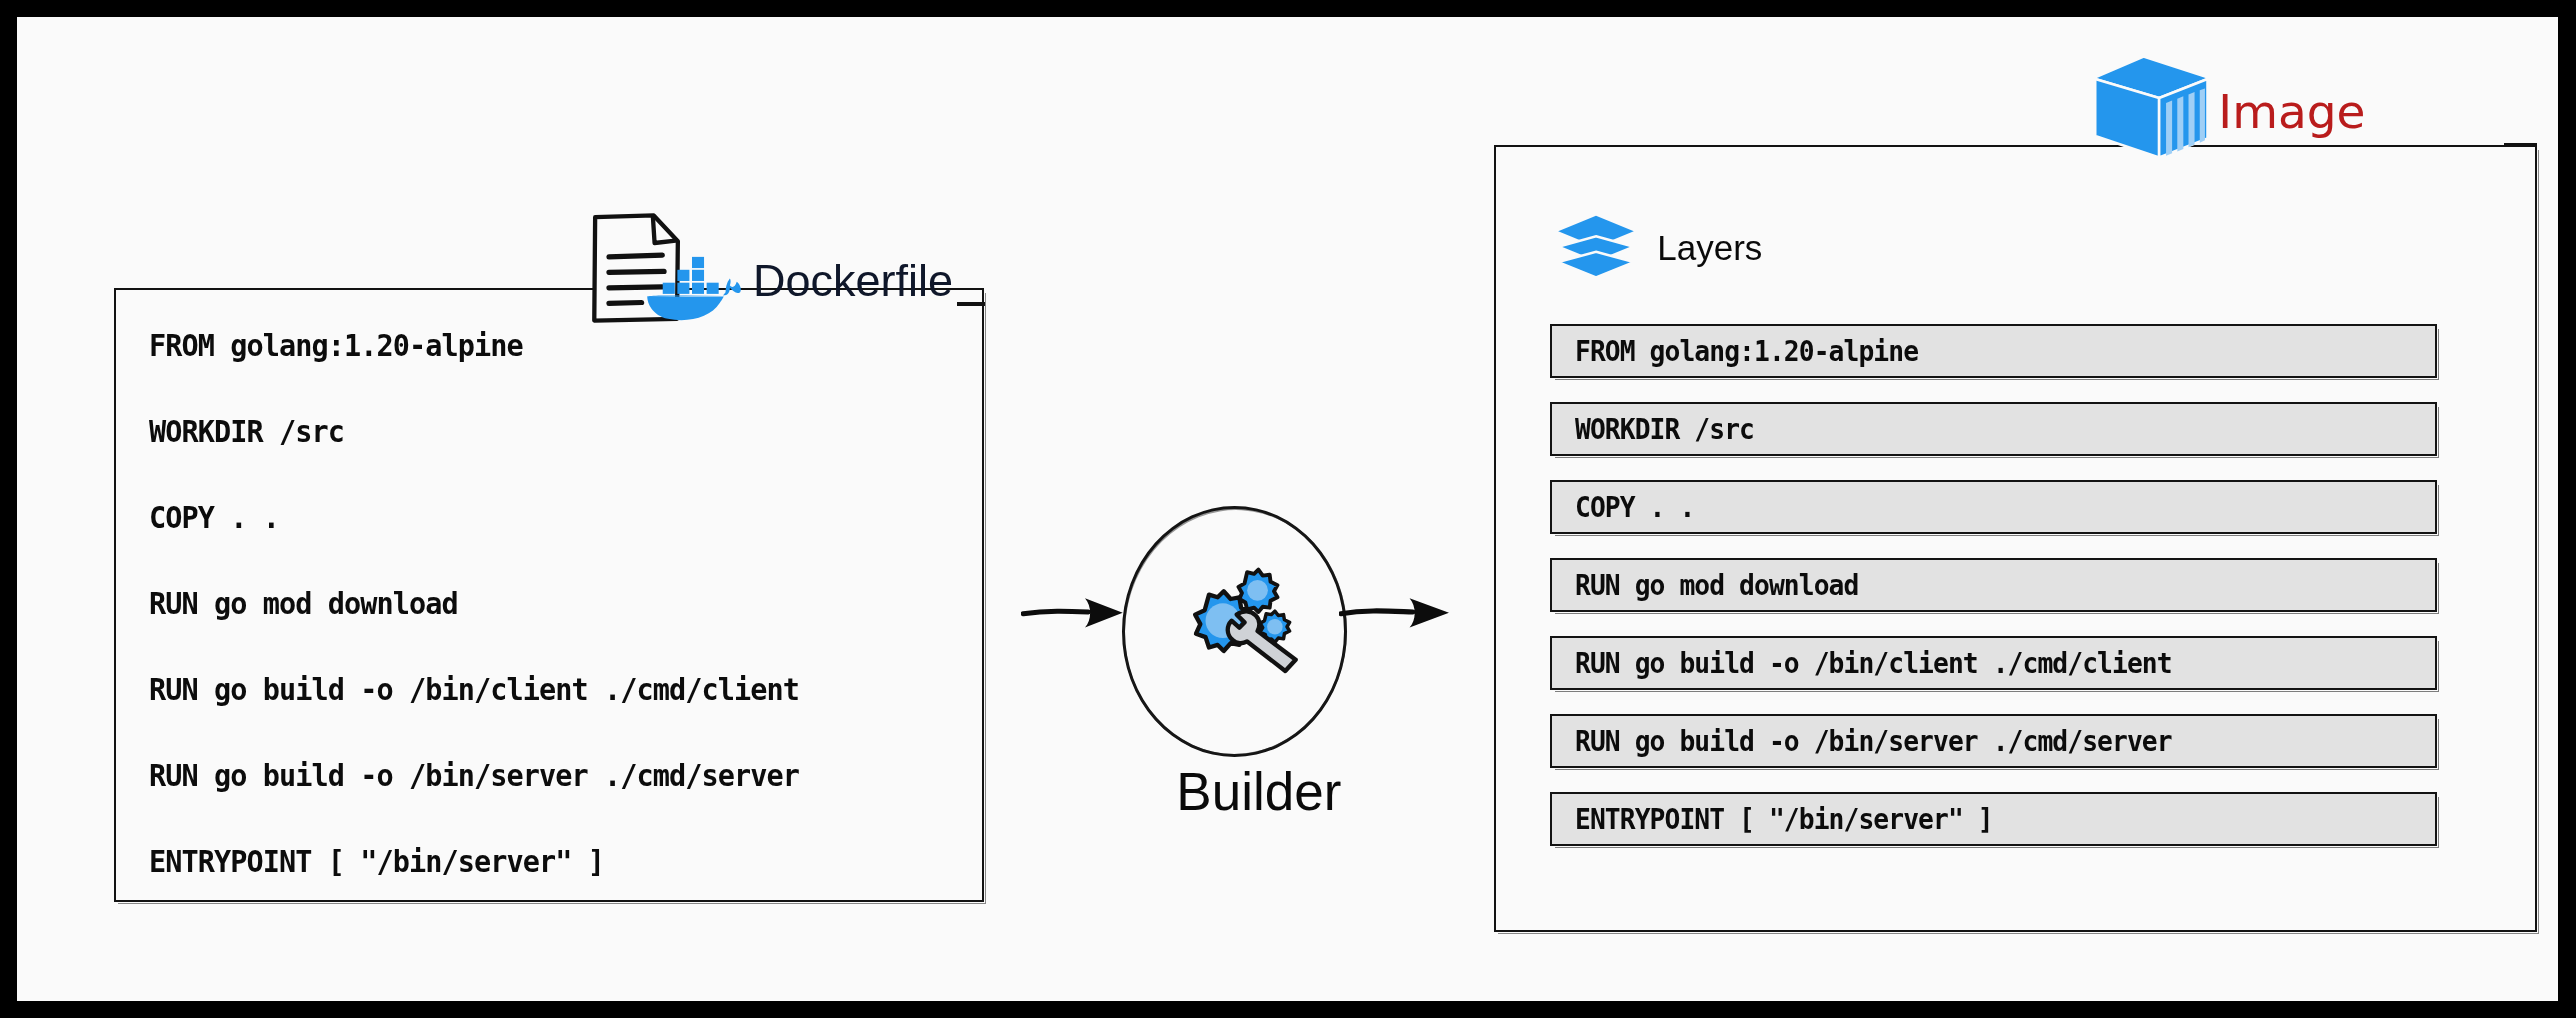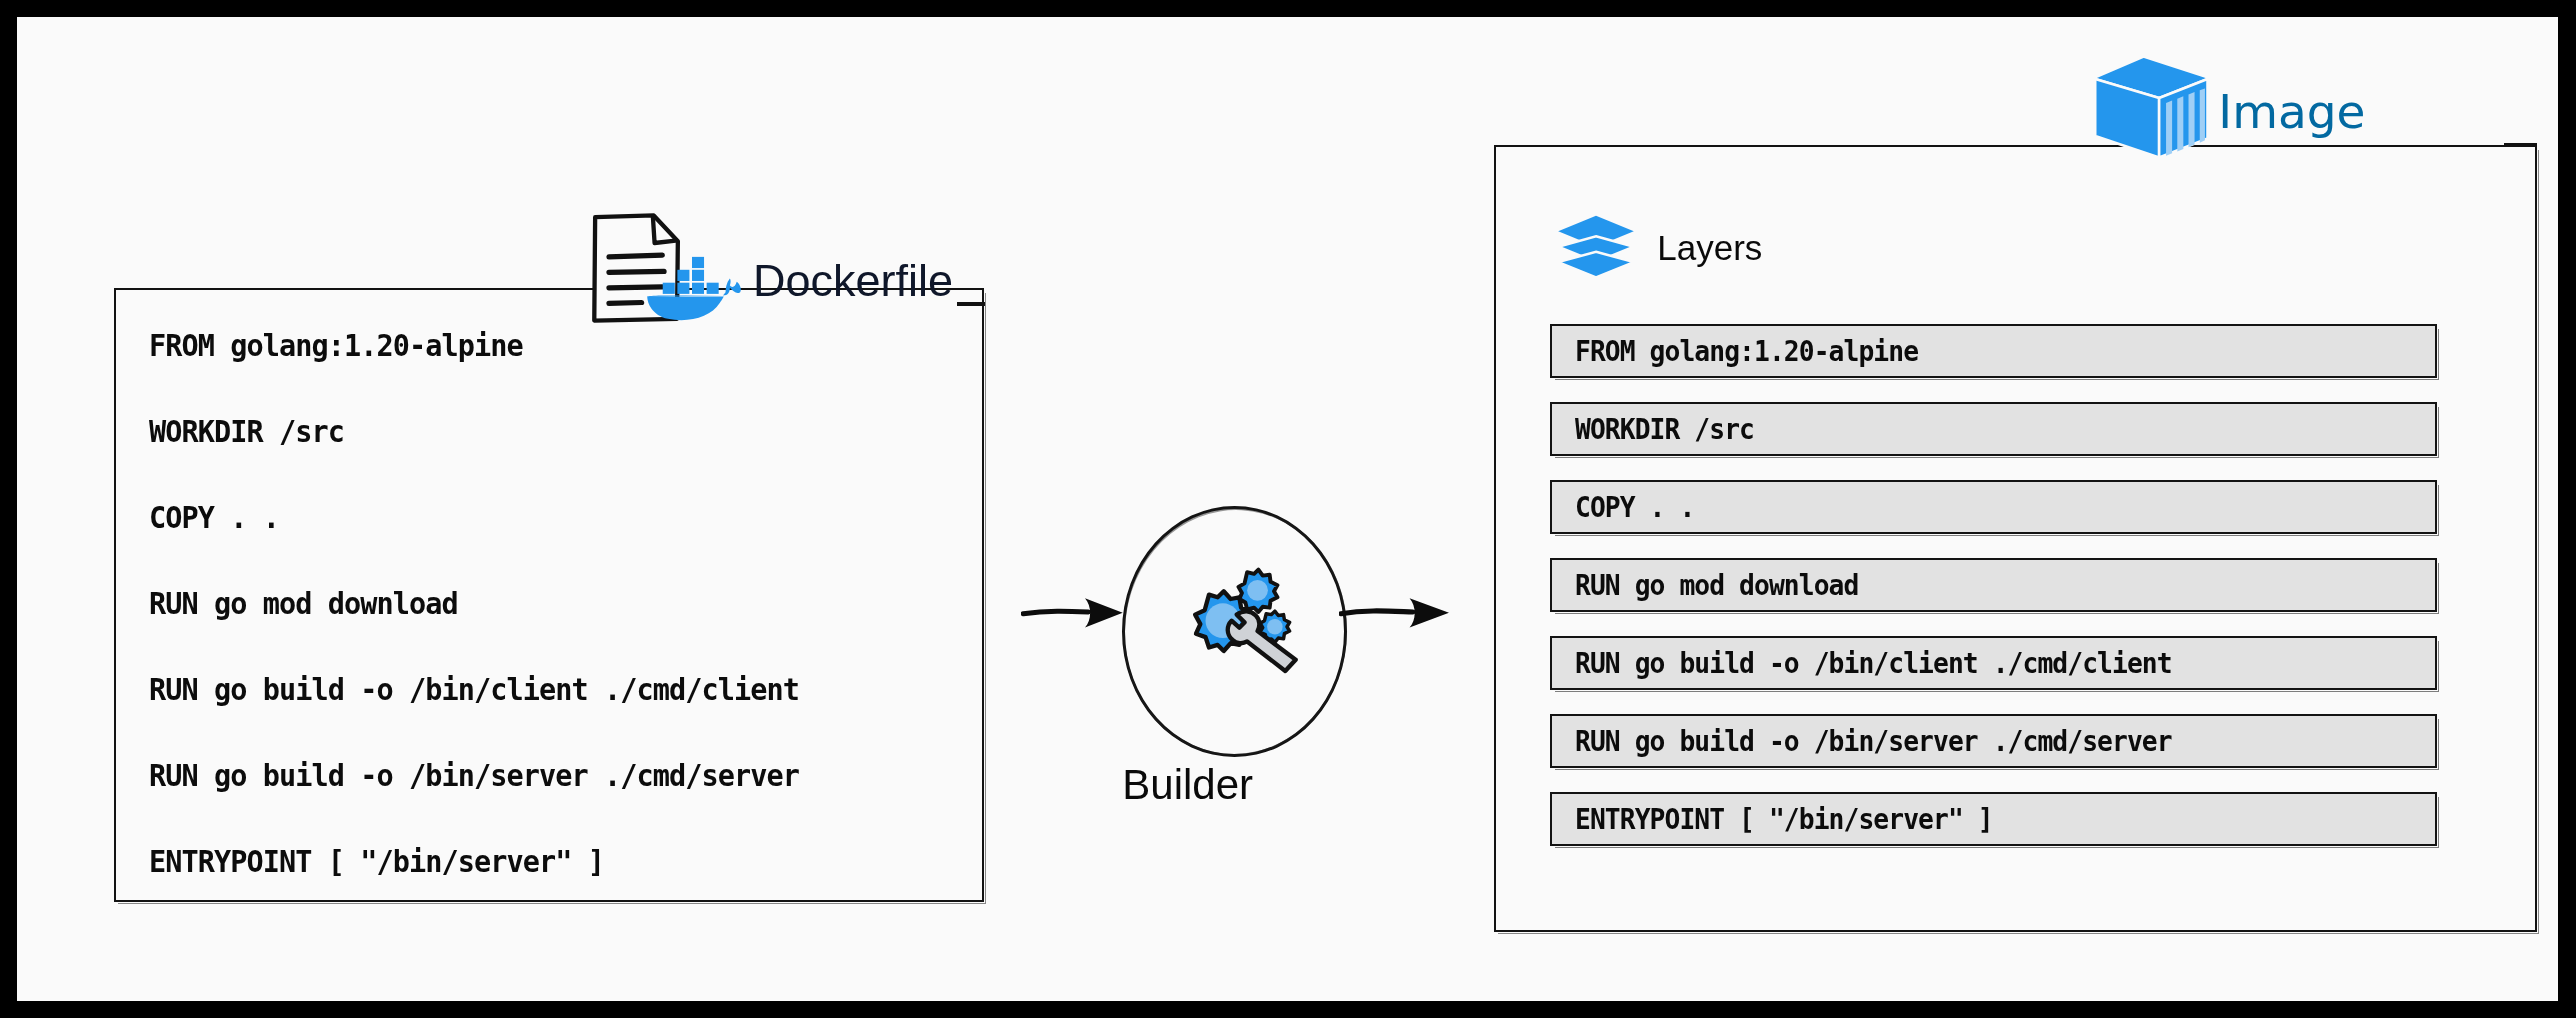--- a/index.html
+++ b/index.html
@@ -136,23 +136,23 @@
     left: 1140px;
     top: 543px;
     width: 156px;
     height: 130px;
   }
   #builder-label {
     position: absolute;
     left: 1105px;
     top: 744px;
     width: 219px;
-    text-align: left;
+    text-align: right;
     font-family: "Liberation Sans", sans-serif;
-    font-size: 42px;
+    font-size: 53px;
     color: #0a0a0a;
   }
 
   
   .arrow {
     position: absolute;
     height: 48px;
   }
   #arrow-in  { left: 1004px; top: 571px; width: 104px; }
   #arrow-out { left: 1322px; top: 571px; width: 112px; }
@@ -168,21 +168,21 @@
     position: absolute;
     left: 2073px;
     top: 36px;
     display: flex;
     align-items: center;
   }
   #container-icon { width: 121px; height: 108px; }
   #image-label {
     font-family: "DejaVu Sans", sans-serif;
     font-size: 47px;
-    color: #0369a1;
+    color: #b91c1c;
     margin-left: 7px;
     margin-top: 9px;
     white-space: nowrap;
   }
   #img-connector-h {
     position: absolute;
     left: 2487px;
     top: 126px;
     width: 33px;
     height: 3.5px;

